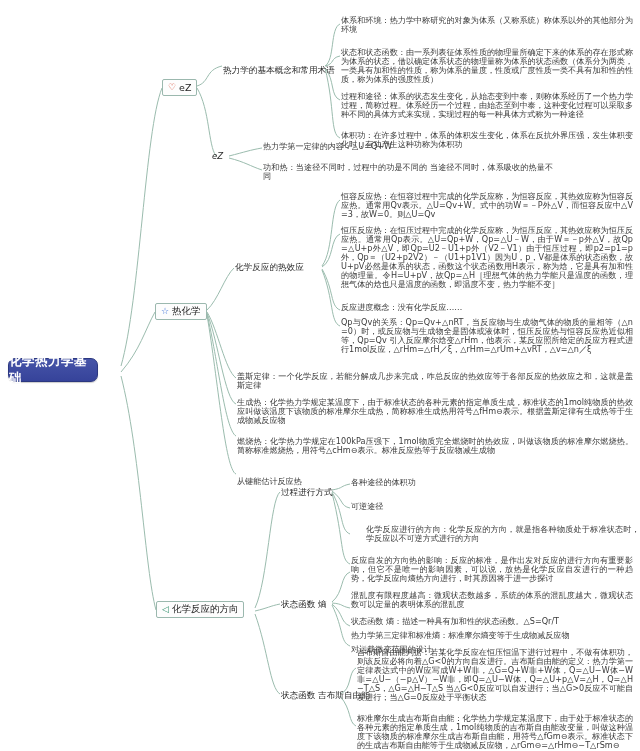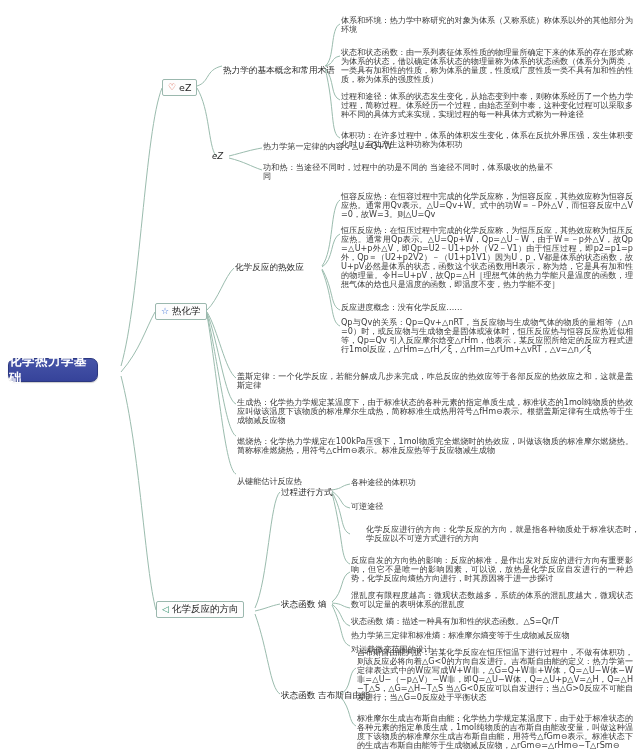--- a/index.html
+++ b/index.html
@@ -120,21 +120,21 @@
   <div class="node para nw" style="left:263px;top:142px;">热力学第一定律的内容：△U=Q+W</div>
   <div class="node para" style="left:263px;top:163px;width:290px;">功和热：当途径不同时，过程中的功是不同的 当途径不同时，体系吸收的热量不同</div>
 
   <div class="node l1" style="left:155px;top:303px;">
     <span class="gl star">☆</span>
     <span>热化学</span>
   </div>
 
   <div class="node lbl" style="left:235px;top:261px;">化学反应的热效应</div>
 
-  <div class="node para" style="left:341px;top:192px;width:292px;">恒容反应热：在恒容过程中完成的化学反应称，为恒容反应，其热效应称为恒容反应热。通常用Qv表示。△U=Qv+W。式中的功W＝－P外△V，而恒容反应中△V=0，故W=3。则△U=Qv</div>
+  <div class="node para" style="left:341px;top:192px;width:292px;">恒容反应热：在恒容过程中完成的化学反应称，为恒容反应，其热效应称为恒容反应热。通常用Qv表示。△U=Qv+W。式中的功W＝－P外△V，而恒容反应中△V=3，故W=0。则△U=Qv</div>
   <div class="node para" style="left:341px;top:226px;width:292px;">恒压反应热：在恒压过程中完成的化学反应称，为恒压反应，其热效应称为恒压反应热。通常用Qp表示。△U=Qp+W，Qp=△U－W，由于W＝－p外△V，故Qp=△U+p外△V，即Qp=U2－U1+p外（V2－V1）由于恒压过程，即p2=p1=p外，Qp＝（U2+p2V2）－（U1+p1V1）因为U，p，V都是体系的状态函数，故U+pV必然是体系的状态，函数这个状态函数用H表示，称为焓，它是具有加和性的物理量。令H=U+pV，故Qp=△H［理想气体的热力学能只是温度的函数，理想气体的焓也只是温度的函数，即温度不变，热力学能不变］</div>
   <div class="node para nw" style="left:341px;top:303px;">反应进度概念：没有化学反应……</div>
   <div class="node para" style="left:341px;top:318px;width:292px;">Qp与Qv的关系：Qp=Qv+△nRT，当反应物与生成物气体的物质的量相等（△n=0）时，或反应物与生成物全是固体或液体时，恒压反应热与恒容反应热近似相等，Qp=Qv 引入反应摩尔焓变△rHm，他表示，某反应照所给定的反应方程式进行1mol反应，△rHm=△rH／ξ，△rHm=△rUm+△vRT，△v=△n／ξ</div>
 
   <div class="node para" style="left:237px;top:372px;width:396px;">盖斯定律：一个化学反应，若能分解成几步来完成，咋总反应的热效应等于各部反应的热效应之和，这就是盖斯定律</div>
   <div class="node para" style="left:237px;top:398px;width:396px;">生成热：化学热力学规定某温度下，由于标准状态的各种元素的指定单质生成，标准状态的1mol纯物质的热效应叫做该温度下该物质的标准摩尔生成热，简称标准生成热用符号△fHm⊖表示。根据盖斯定律有生成热等于生成物减反应物</div>
   <div class="node para" style="left:237px;top:437px;width:396px;">燃烧热：化学热力学规定在100kPa压强下，1mol物质完全燃烧时的热效应，叫做该物质的标准摩尔燃烧热。简称标准燃烧热，用符号△cHm⊖表示。标准反应热等于反应物减生成物</div>
   <div class="node para nw" style="left:237px;top:477px;">从键能估计反应热</div>
 
   <div class="node l1" style="left:156px;top:601px;">

